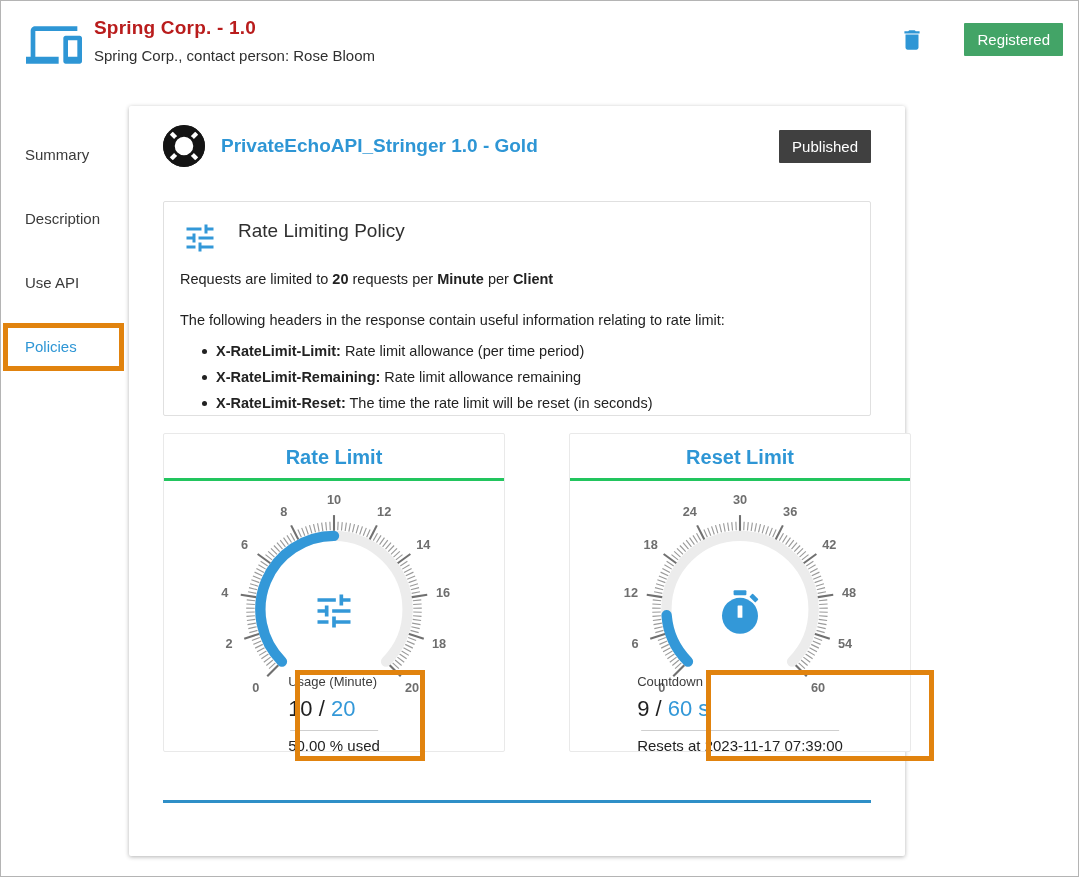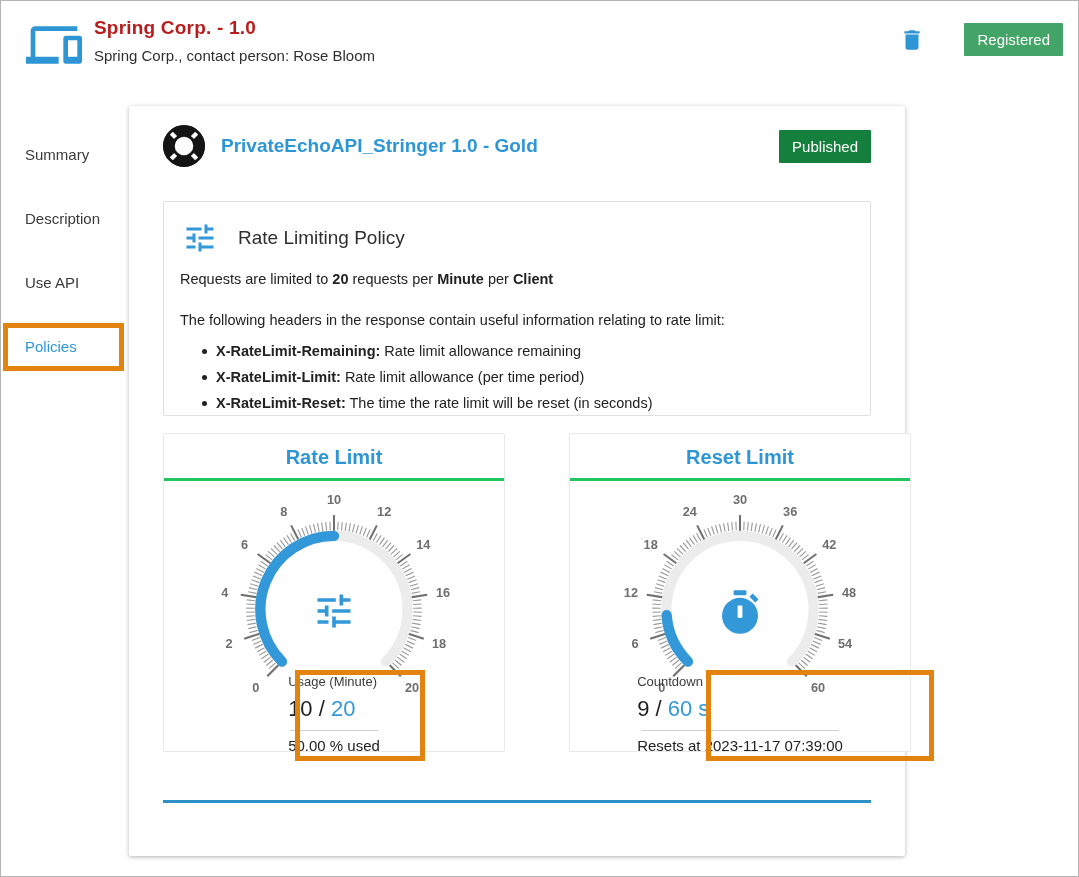--- a/index.html
+++ b/index.html
@@ -33,21 +33,21 @@
     box-shadow: 0 1px 4px rgba(0,0,0,.30); border-radius: 2px;
     padding: 19px 34px;
   }
   
   .api-row { display: flex; align-items: center; height: 42px; }
   .lifebuoy { width: 42px; height: 42px; flex: 0 0 auto; }
   .api-title { color: #2e96d5; font-size: 19px; font-weight: bold; margin-left: 16px; }
   .api-row .badge { margin-left: auto; }
   
   .policy-box { border: 1px solid #e0e0e0; border-radius: 2px; margin-top: 34px; height: 215px; padding: 10px 16px; overflow: hidden; }
-  .policy-header { display: flex; align-items: center; padding: 8px 2px 4px 2px; }
+  .policy-header { display: flex; align-items: flex-start; padding: 8px 2px 4px 2px; }
   .tune-icon-sm { width: 36px; height: 36px; }
   .tune-icon-sm svg, .tune-icon-lg svg { width: 100%; height: 100%; fill: #3398d8; }
   .policy-title { font-size: 19px; color: #2f2f2f; margin-left: 20px; }
   .policy-text { font-size: 14.5px; color: #222; margin-top: 10px; line-height: 1.35; }
   .policy-text + .policy-text { margin-top: 21px; }
   .policy-text b { font-weight: bold; }
   .policy-bullets { list-style: none; margin: 13px 0 0 22px; }
   .policy-bullets li { font-size: 14.5px; color: #222; margin-bottom: 10px; position: relative; padding-left: 14px; }
   .policy-bullets li::before { content: ""; position: absolute; left: 0; top: 6px; width: 5px; height: 5px; border-radius: 50%; background: #222; }
   
@@ -116,21 +116,21 @@
             <line x1="14.8" y1="9.2" x2="21.1" y2="2.9"></line>
             <line x1="9.2" y1="9.2" x2="2.9" y2="2.9"></line>
             <line x1="14.8" y1="14.8" x2="21.1" y2="21.1"></line>
             <line x1="9.2" y1="14.8" x2="2.9" y2="21.1"></line>
           </g>
           <circle cx="12" cy="12" r="11.2" fill="none" stroke="#141414" stroke-width="1.6"></circle>
           <circle cx="12" cy="12" r="6.1" fill="none" stroke="#141414" stroke-width="1.6"></circle>
         </svg>
       </div>
       <div class="api-title">PrivateEchoAPI_Stringer 1.0 - Gold</div>
-      <span class="badge" style="background:#15803d;">Published</span>
+      <span class="badge" style="background:#404040;">Published</span>
     </div>
 
     <div class="policy-box">
       <div class="policy-header">
         <div class="tune-icon-sm">
           <svg viewBox="0 0 24 24">
               <path d="M3 17v2h6v-2H3zM3 5v2h10V5H3zm10 16v-2h8v-2h-8v-2h-2v6h2zM7 9v2H3v2h4v2h2V9H7zm14 4v-2H11v2h10zm-6-4h2V7h4V5h-4V3h-2v6z"></path>
             </svg>
         </div>
         <div class="policy-title">Rate Limiting Policy</div>
@@ -138,22 +138,22 @@
       <p class="policy-text">
         <span>Requests are limited to</span>
         <b>20</b>
         <span>requests per</span>
         <b>Minute</b>
         <span>per</span>
         <b>Client</b>
       </p>
       <p class="policy-text">The following headers in the response contain useful information relating to rate limit:</p>
       <ul class="policy-bullets">
+        <li><b>X-RateLimit-Limit:</b><span> Rate limit allowance (per time period)</span></li>
         <li><b>X-RateLimit-Remaining:</b><span> Rate limit allowance remaining</span></li>
-        <li><b>X-RateLimit-Limit:</b><span> Rate limit allowance (per time period)</span></li>
         <li><b>X-RateLimit-Reset:</b><span> The time the rate limit will be reset (in seconds)</span></li>
       </ul>
     </div>
 
     <div class="gauges-row">
 
       <div class="gauge-card">
         <div class="gauge-card-header">Rate Limit</div>
         <svg class="gauge-svg" width="340" height="236" viewBox="0 0 360 250">
             <line x1="117.87098802179679" y1="190.53305113482097" x2="111.21430816698931" y2="196.5901637564089" stroke="#9a9a9a" stroke-width="1.2"></line>

